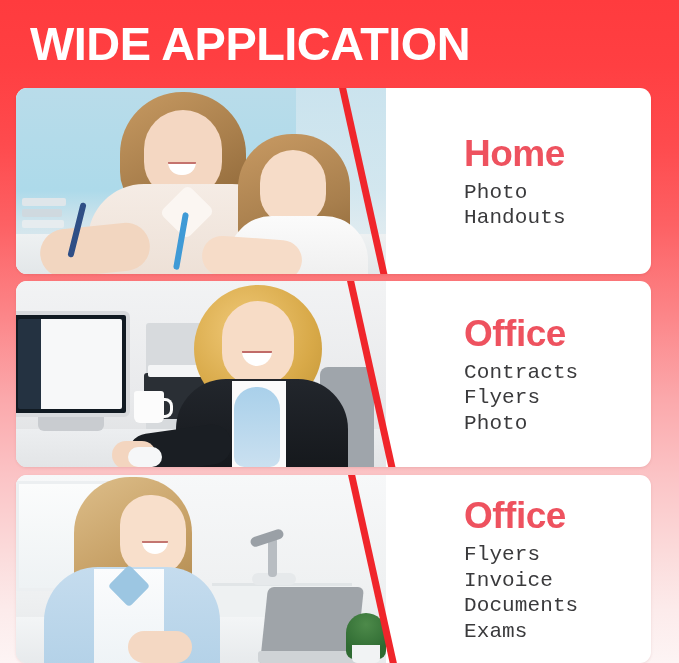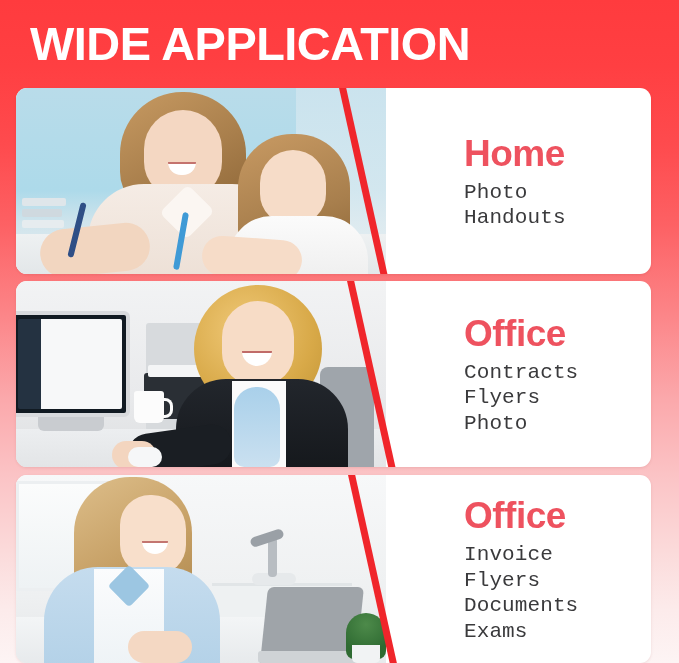--- a/index.html
+++ b/index.html
@@ -289,21 +289,21 @@
         <div class="sx-laptop"></div>
         <div class="sx-laptop-b"></div>
         <div class="sx-plant"></div>
         <div class="sx-pot"></div>
       </div>
     </div>
     <div class="diagonal"></div>
     <div class="card-text">
       <div class="card-heading">Office</div>
       <ul class="card-list">
+        <li>Flyers</li>
         <li>Invoice</li>
-        <li>Flyers</li>
         <li>Documents</li>
         <li>Exams</li>
       </ul>
     </div>
   </div>
 
 </div>
 
 </body></html>

